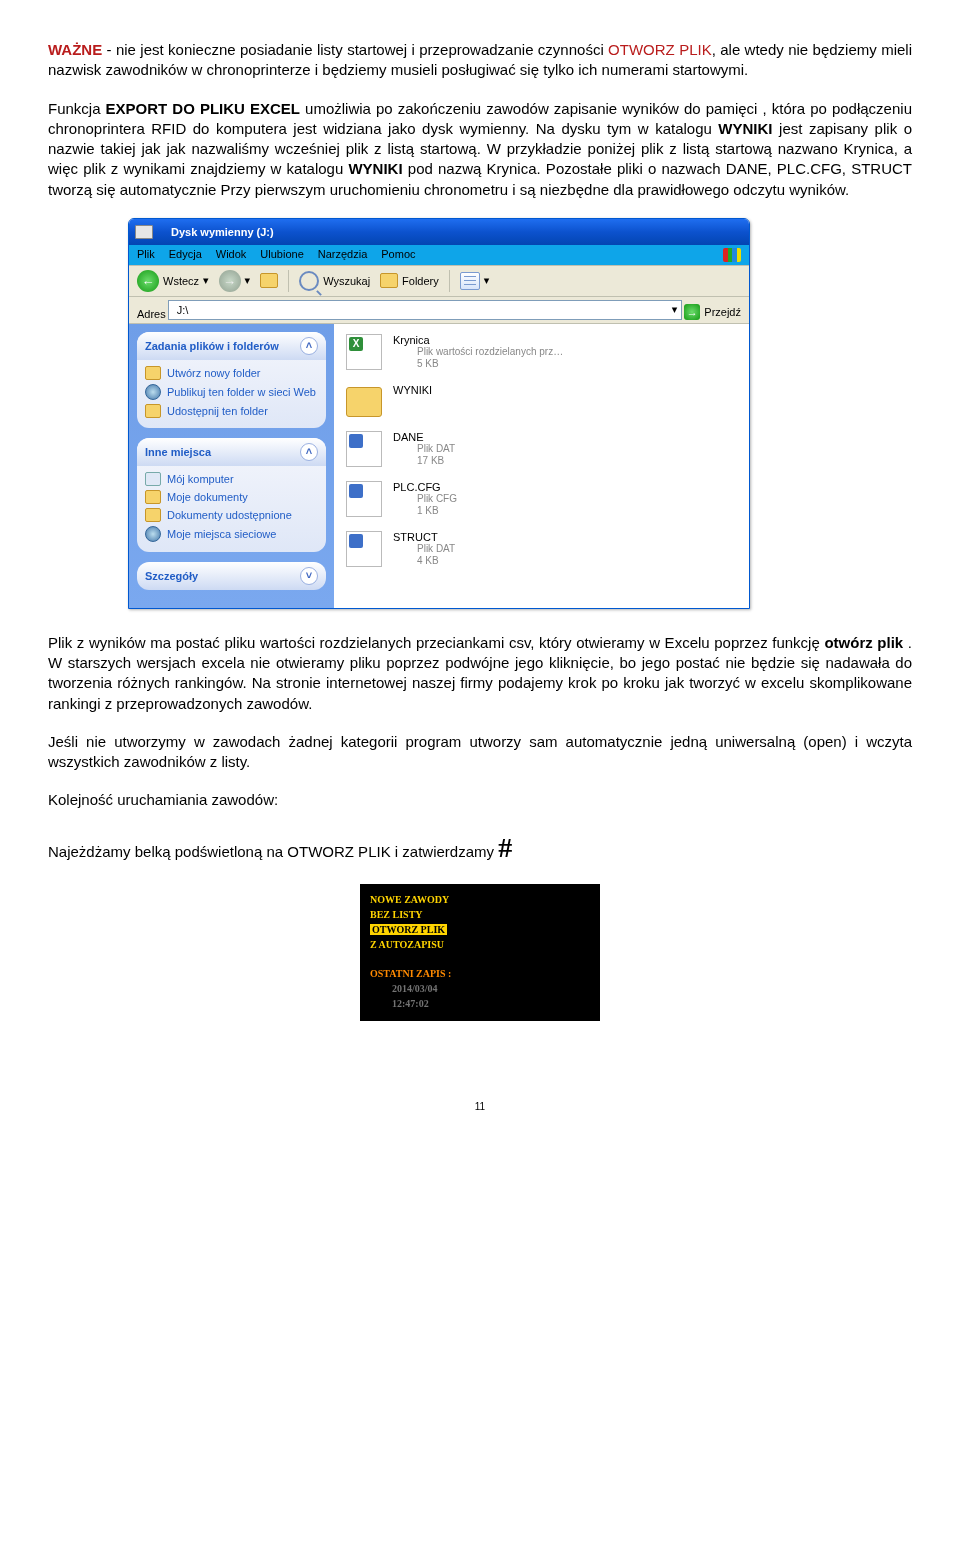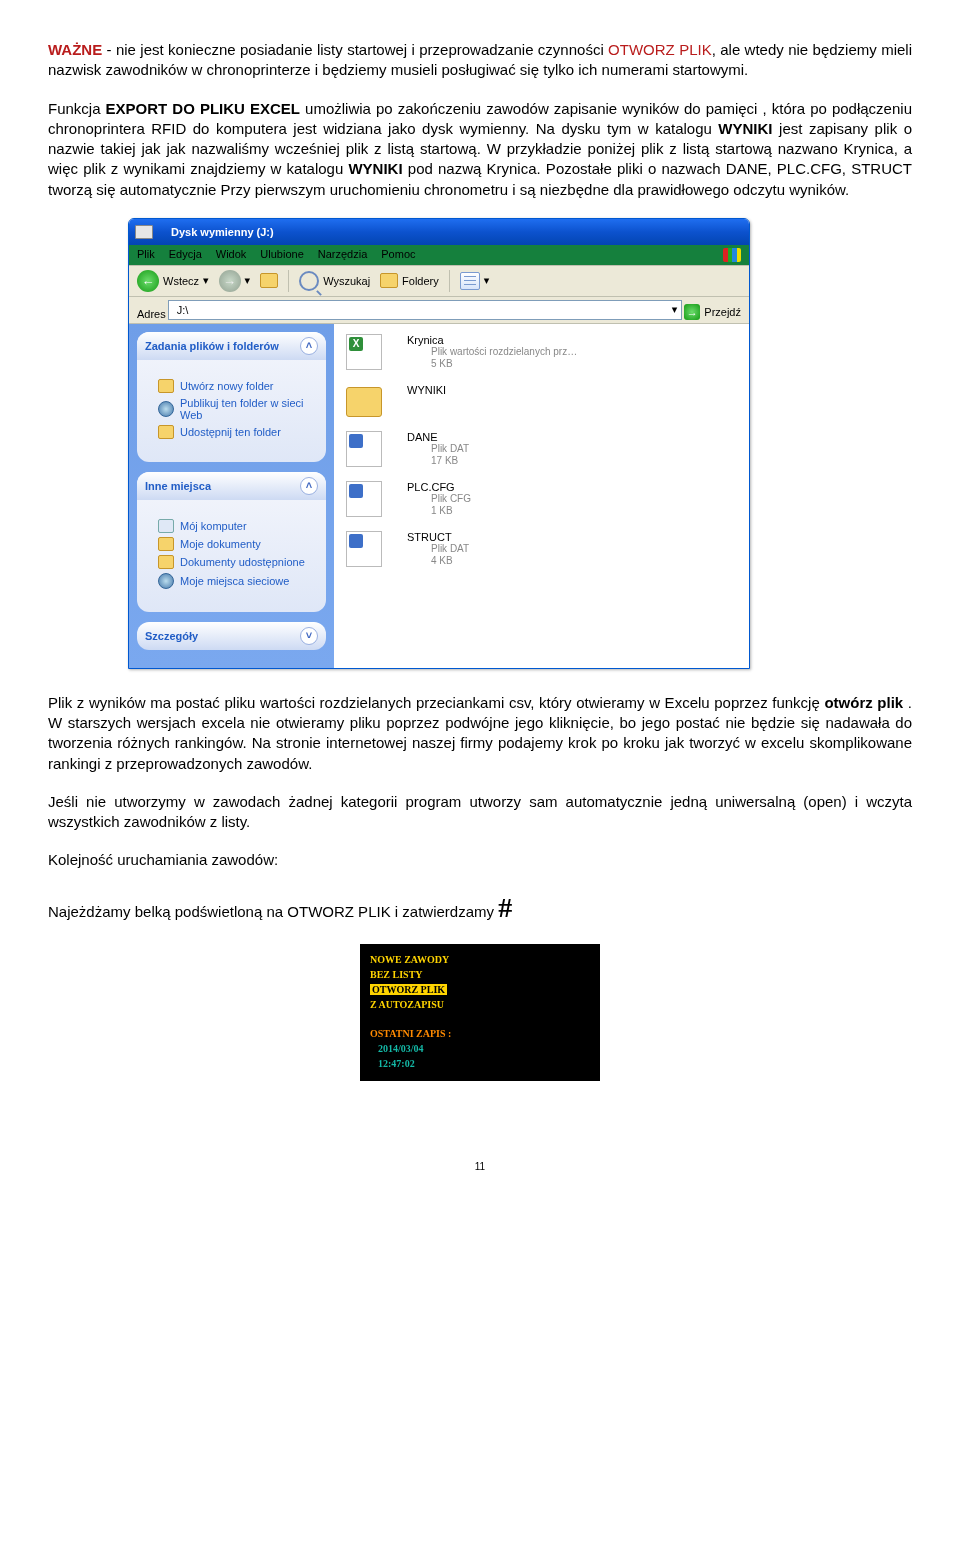--- a/index.html
+++ b/index.html
@@ -35,21 +35,21 @@
     display: flex;
     align-items: center;
     padding: 0 6px;
     gap: 18px;
     font-weight: bold;
   }
   .xp-titlebar .drive-icon {
     width: 16px; height: 12px; background: #e6e6e6; border:1px solid #888; border-radius:1px;
   }
   .xp-menubar {
-    background: #15803d;
+    background: #0ea5e9;
     border-bottom: 1px solid #c0c0b0;
     display: flex;
     gap: 14px;
     padding: 3px 8px;
     color: #000;
   }
   .xp-menubar .winflag { margin-left:auto; width:18px; height:14px; background:linear-gradient(90deg,#d22 0 25%,#2a2 25% 50%,#28d 50% 75%,#ed0 75% 100%); border-radius:2px;}
   .xp-toolbar {
     background: #ece9d8;
     border-bottom: 1px solid #c0c0b0;
@@ -89,29 +89,29 @@
     overflow:hidden;
   }
   .xp-panel-h {
     background: linear-gradient(#fff,#cddaf3);
     color:#215dc6;
     font-weight:bold;
     padding:5px 8px;
     display:flex; justify-content:space-between; align-items:center;
   }
   .xp-panel-h .chev { width:16px;height:16px;border:1px solid #9ab0e0;border-radius:50%;color:#3f67c0;text-align:center;line-height:14px;font-size:11px;background:#fff;}
-  .xp-panel ul { list-style:none; margin:13px; padding:4px 8px 8px 8px; }
+  .xp-panel ul { list-style:none; margin:0; padding:4px 8px 8px 8px; }
   .xp-panel li { display:flex; align-items:center; gap:6px; padding:2px 0; color:#215dc6; }
   .side-ico { width:14px; height:12px; background:#f6d36b; border:1px solid #c7962a; border-radius:2px; flex-shrink:0;}
   .side-ico.globe{background:radial-gradient(#bde,#47a); border-color:#369; border-radius:50%; height:14px;}
   .side-ico.monitor{background:#dfe8f6; border-color:#7aa; border-radius:2px;}
   .xp-files {
     flex:1; background:#fff; padding:10px 12px;
   }
-  .file-row { display:flex; align-items:flex-start; gap:25px; margin-bottom:14px; }
+  .file-row { display:flex; align-items:flex-start; gap:11px; margin-bottom:14px; }
   .file-ico { width:34px; height:34px; flex-shrink:0; position:relative; }
   .file-ico.folder { background:#f6d36b; border:1px solid #c7962a; border-radius:3px; height:28px; margin-top:3px;}
   .file-ico.excel { background:#fff; border:1px solid #bbb;}
   .file-ico.excel:before{content:"X"; position:absolute; left:2px; top:2px; width:14px; height:14px; background:#2f8f3a; color:#fff; text-align:center; line-height:14px; font-weight:bold; border-radius:2px; font-size:10px;}
   .file-ico.generic { background:#fff; border:1px solid #bbb;}
   .file-ico.generic:before{content:""; position:absolute; left:2px; top:2px; width:14px; height:14px; background:#3d6fc8; border-radius:2px;}
   .file-name { color:#000; }
   .file-sub { color:#888; font-size:10px; line-height:1.2;padding-left:24px; }
 
   
@@ -122,21 +122,21 @@
     padding: 8px 10px 10px 10px;
     font-family: "Times New Roman", serif;
     font-weight:bold;
     font-size:10px;
     line-height:1.5;
   }
   .bm-yellow { color:#ffd400; }
   .bm-yellow.hl { background:#ffd400; color:#000; padding:0 2px;}
   .bm-spacer { height:14px; }
   .bm-orange { color:#ff8a00; }
-  .bm-green { color:#14b8a6; margin-left:8px;}
+  .bm-green { color:#737373; margin-left:22px;}
 
   .page-num { text-align:center; margin-top:80px; font-size:10px;}
 </style>
 </head>
 <body>
 
 <p class="para">
   <b class="red">WAŻNE</b><span> - nie jest konieczne posiadanie listy startowej i przeprowadzanie czynności </span><span class="red">OTWORZ PLIK</span><span>, ale wtedy nie będziemy mieli nazwisk zawodników w chronoprinterze i będziemy musieli posługiwać się tylko ich numerami startowymi.</span>
 </p>
 

